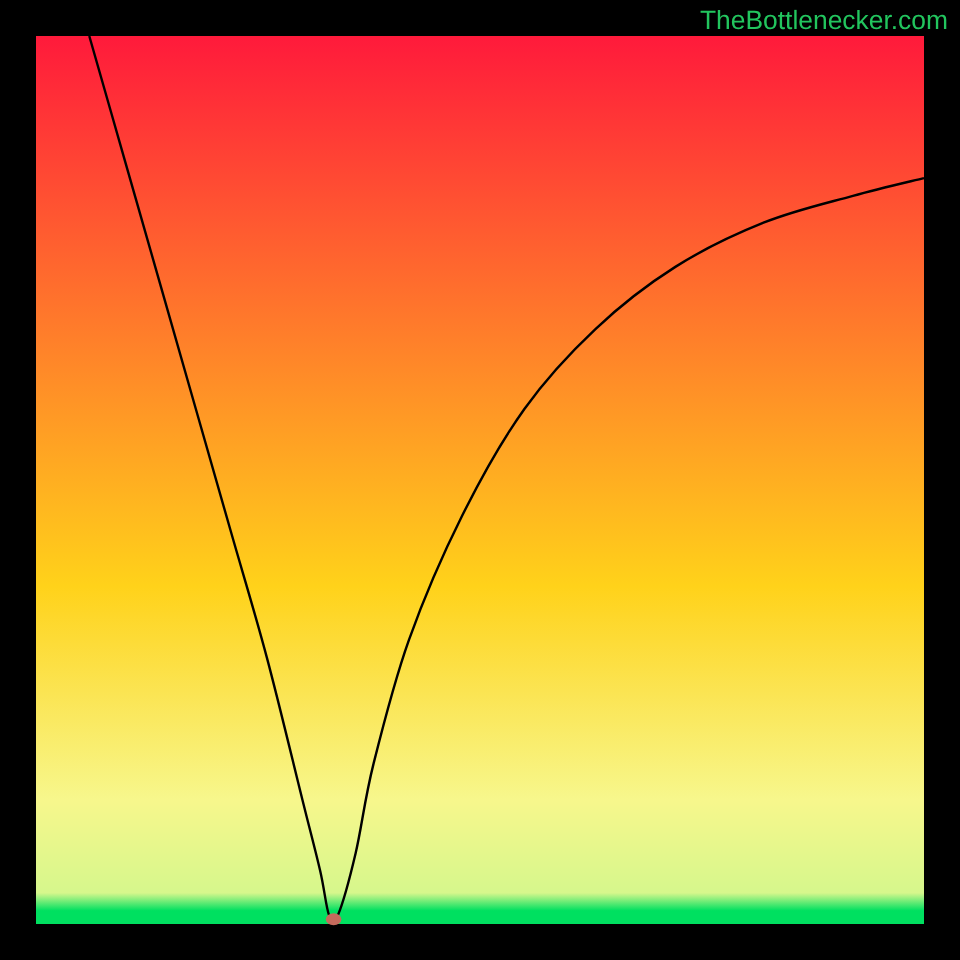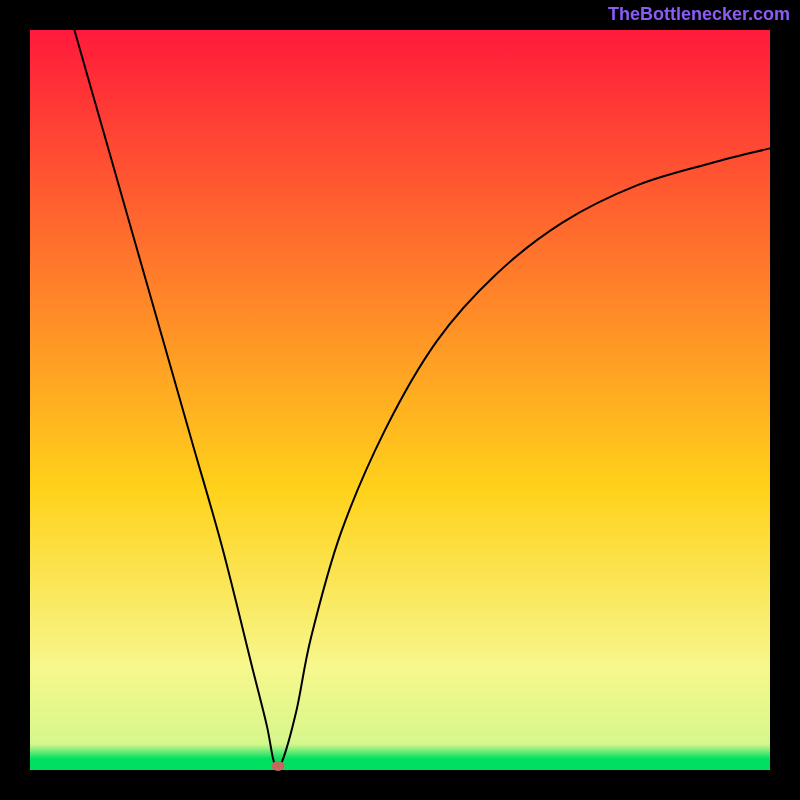--- a/index.html
+++ b/index.html
@@ -9,23 +9,23 @@
     height: 800px;
     background: #000;
     font-family: Arial, Helvetica, sans-serif;
     overflow: hidden;
     position: relative;
   }
   .attribution {
     position: absolute;
     top: 4px;
     right: 10px;
-    color: #8b5cf6;
-    font-size: 18px;
-    font-weight: 700;
+    color: #22c55e;
+    font-size: 22px;
+    font-weight: 400;
     z-index: 10;
   }
   .plot-frame {
     position: absolute;
     left: 30px;
     top: 30px;
     width: 740px;
     height: 740px;
     background: #000;
   }

